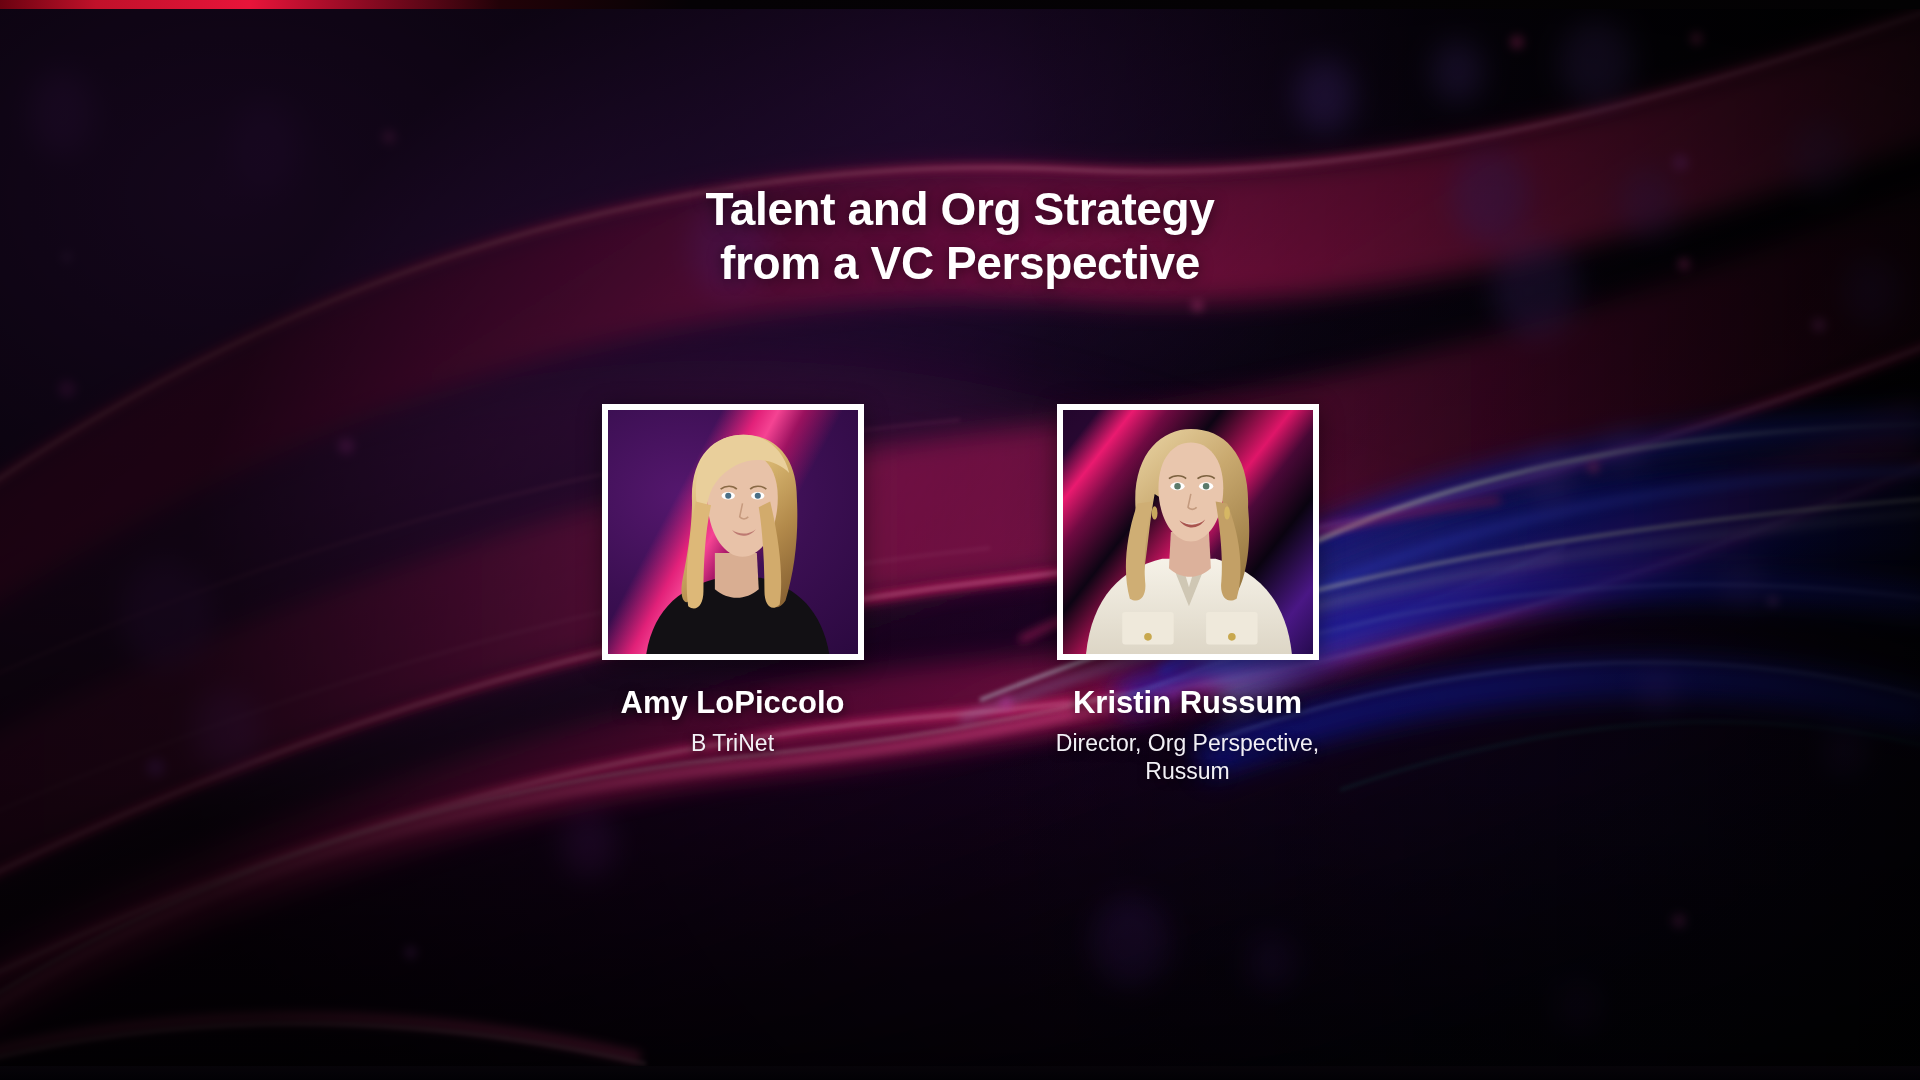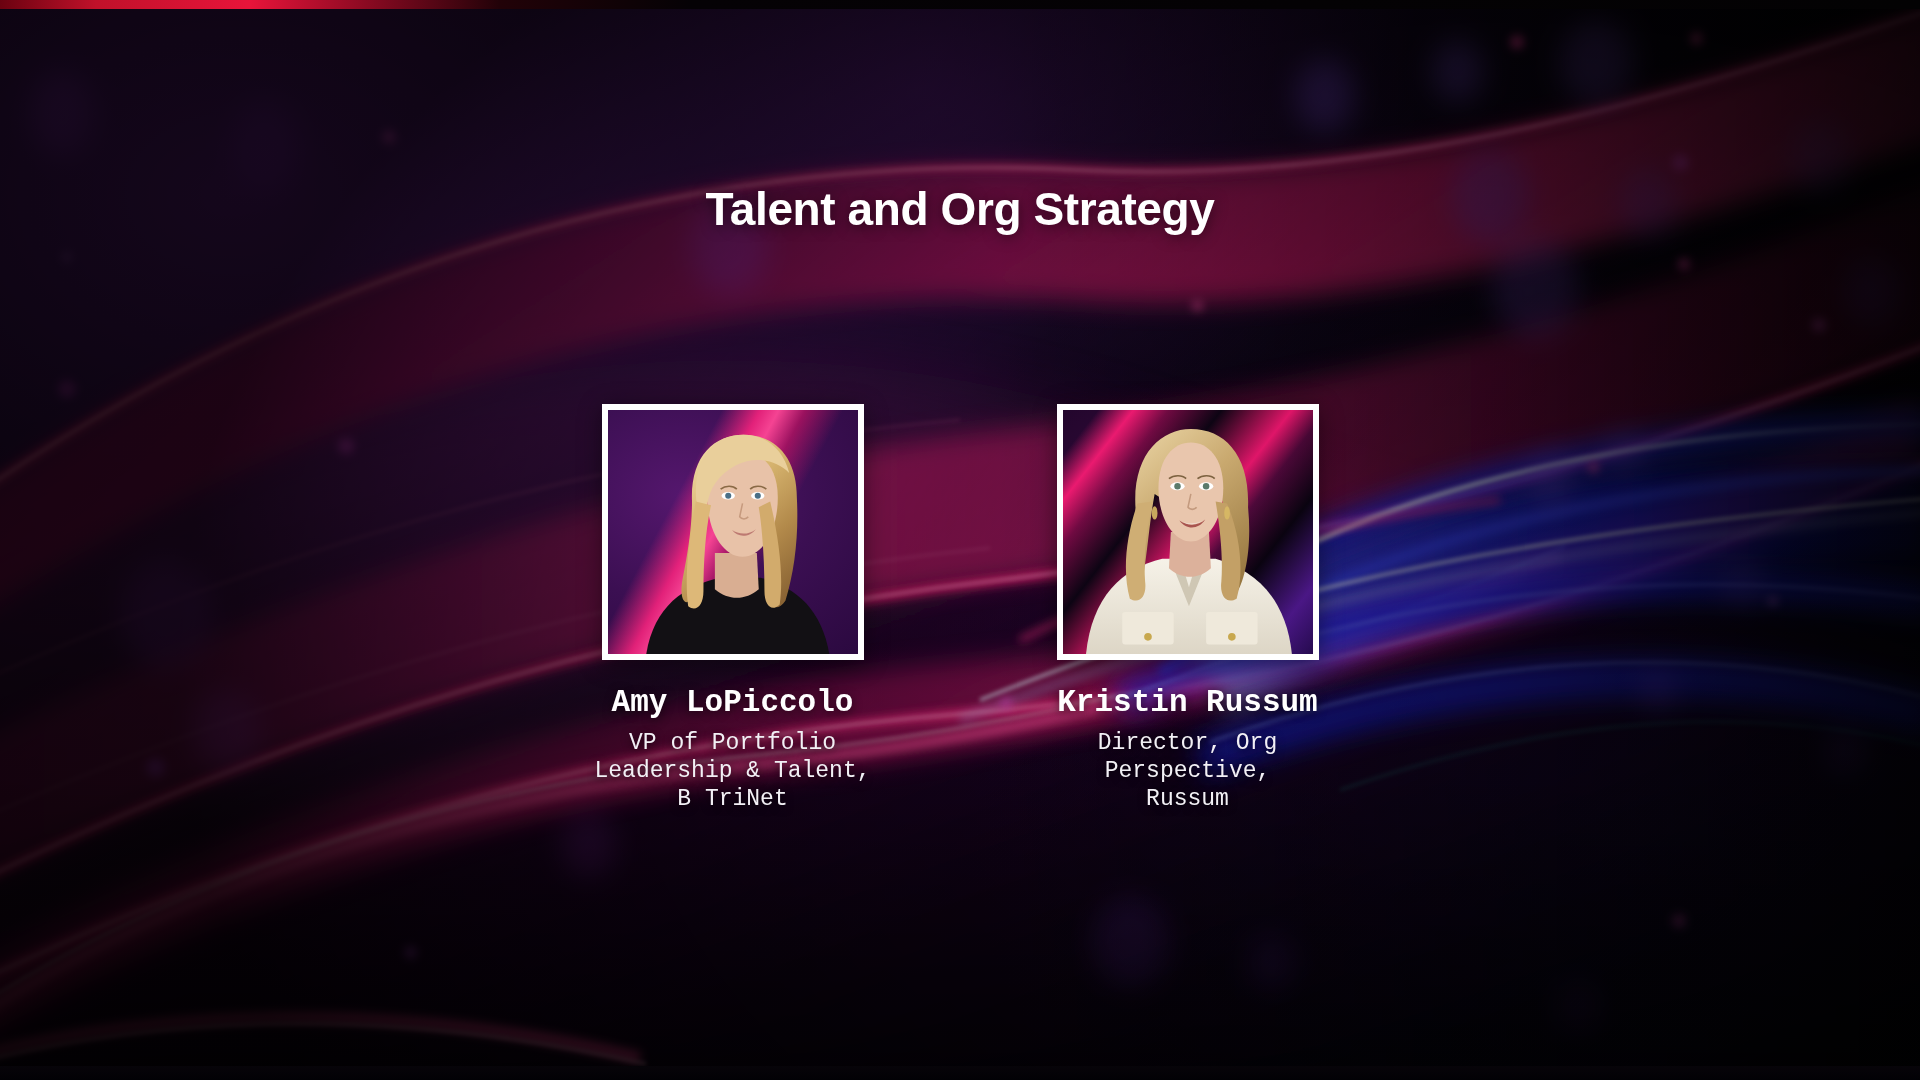--- a/index.html
+++ b/index.html
@@ -58,21 +58,20 @@
     font-size:46px; font-weight:700; line-height:1.17;
     letter-spacing:-0.4px;
     text-shadow:0 2px 14px rgba(0,0,0,0.55);
   }
   .title .l2{ display:block; }
 
   .speakers{
     position:absolute; top:404px; left:0; width:100%;
     display:flex; justify-content:center; align-items:flex-start;
     gap:117px;
-    font-family:Liberation Mono, monospace;
   }
   .speaker{ width:338px; display:flex; flex-direction:column; align-items:center; }
 
   .photo-frame{
     width:262px; height:256px;
     border:6px solid #ffffff;
     background:#2a0c3e;
     overflow:hidden; position:relative;
     box-shadow:0 4px 22px rgba(0,0,0,0.45);
   }
@@ -244,20 +243,21 @@
   </div>
 
   <div class="bg-layer bg-vignette"></div>
   <div class="top-strip"></div>
   <div class="bottom-strip"></div>
 
   <div class="content">
 
     <h1 class="title">
       <span class="l1">Talent and Org Strategy</span>
+      <span class="l2">from a VC Perspective</span>
     </h1>
 
     <div class="speakers">
 
       <div class="speaker">
         <div class="photo-frame">
           <div class="photo">
             <div class="pa-bg"></div>
             <svg viewBox="0 0 262 256" width="100%" height="100%" style="position:absolute;inset:0;">
               <defs>
@@ -294,21 +294,20 @@
               <path d="M 118 83 C 123 79 131 79 135 83" stroke="#8a6a46" stroke-width="1.8" fill="none"></path>
               <path d="M 149 83 C 153 79 161 79 166 83" stroke="#8a6a46" stroke-width="1.8" fill="none"></path>
 
               <path d="M 141 98 L 138 112 C 140 115 145 115 147 112" stroke="#c69a7e" stroke-width="1.6" fill="none"></path>
               <path d="M 130 126 C 137 131 148 131 155 125 C 148 134 136 134 130 126 Z" fill="#bd7a72"></path>
             </svg>
           </div>
         </div>
         <div class="name">Amy LoPiccolo</div>
         <div class="role">
-          <span>VP of Portfolio Leadership &amp; Talent,</span>
           <span class="r2">B TriNet</span>
         </div>
       </div>
 
       <div class="speaker">
         <div class="photo-frame">
           <div class="photo">
             <div class="pb-bg"></div>
             <svg viewBox="0 0 262 256" width="100%" height="100%" style="position:absolute;inset:0;">
               <defs>

